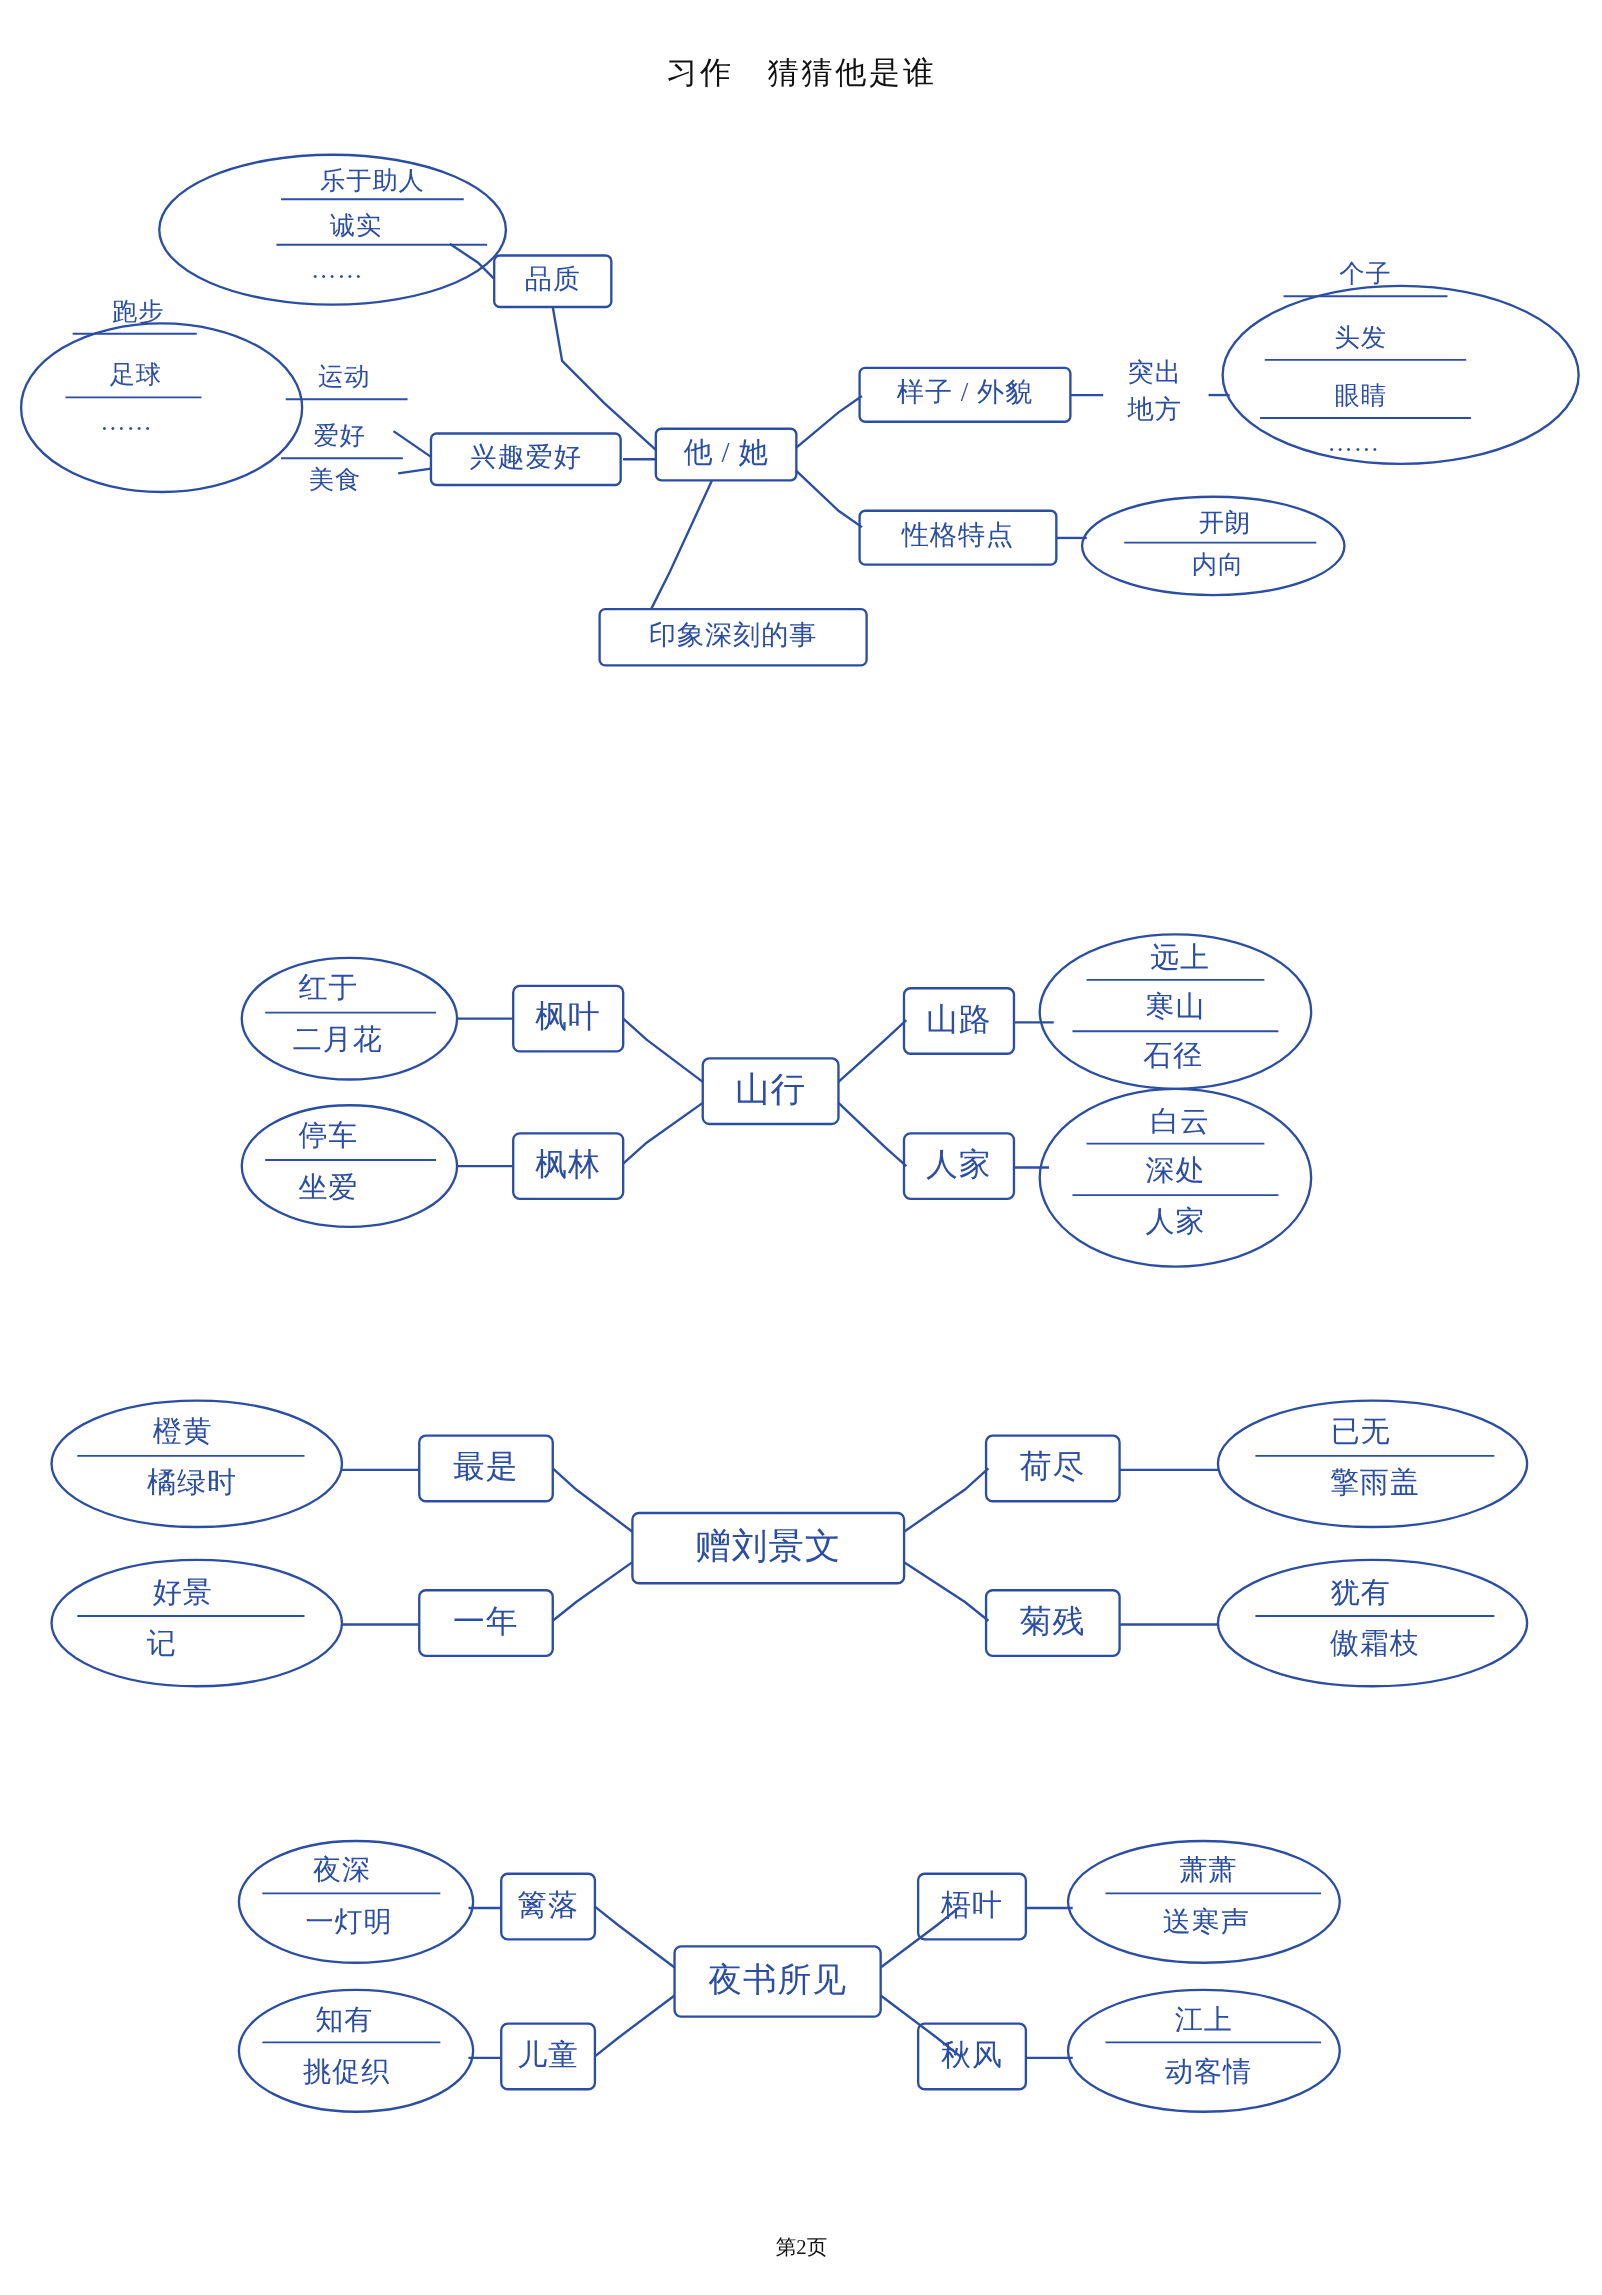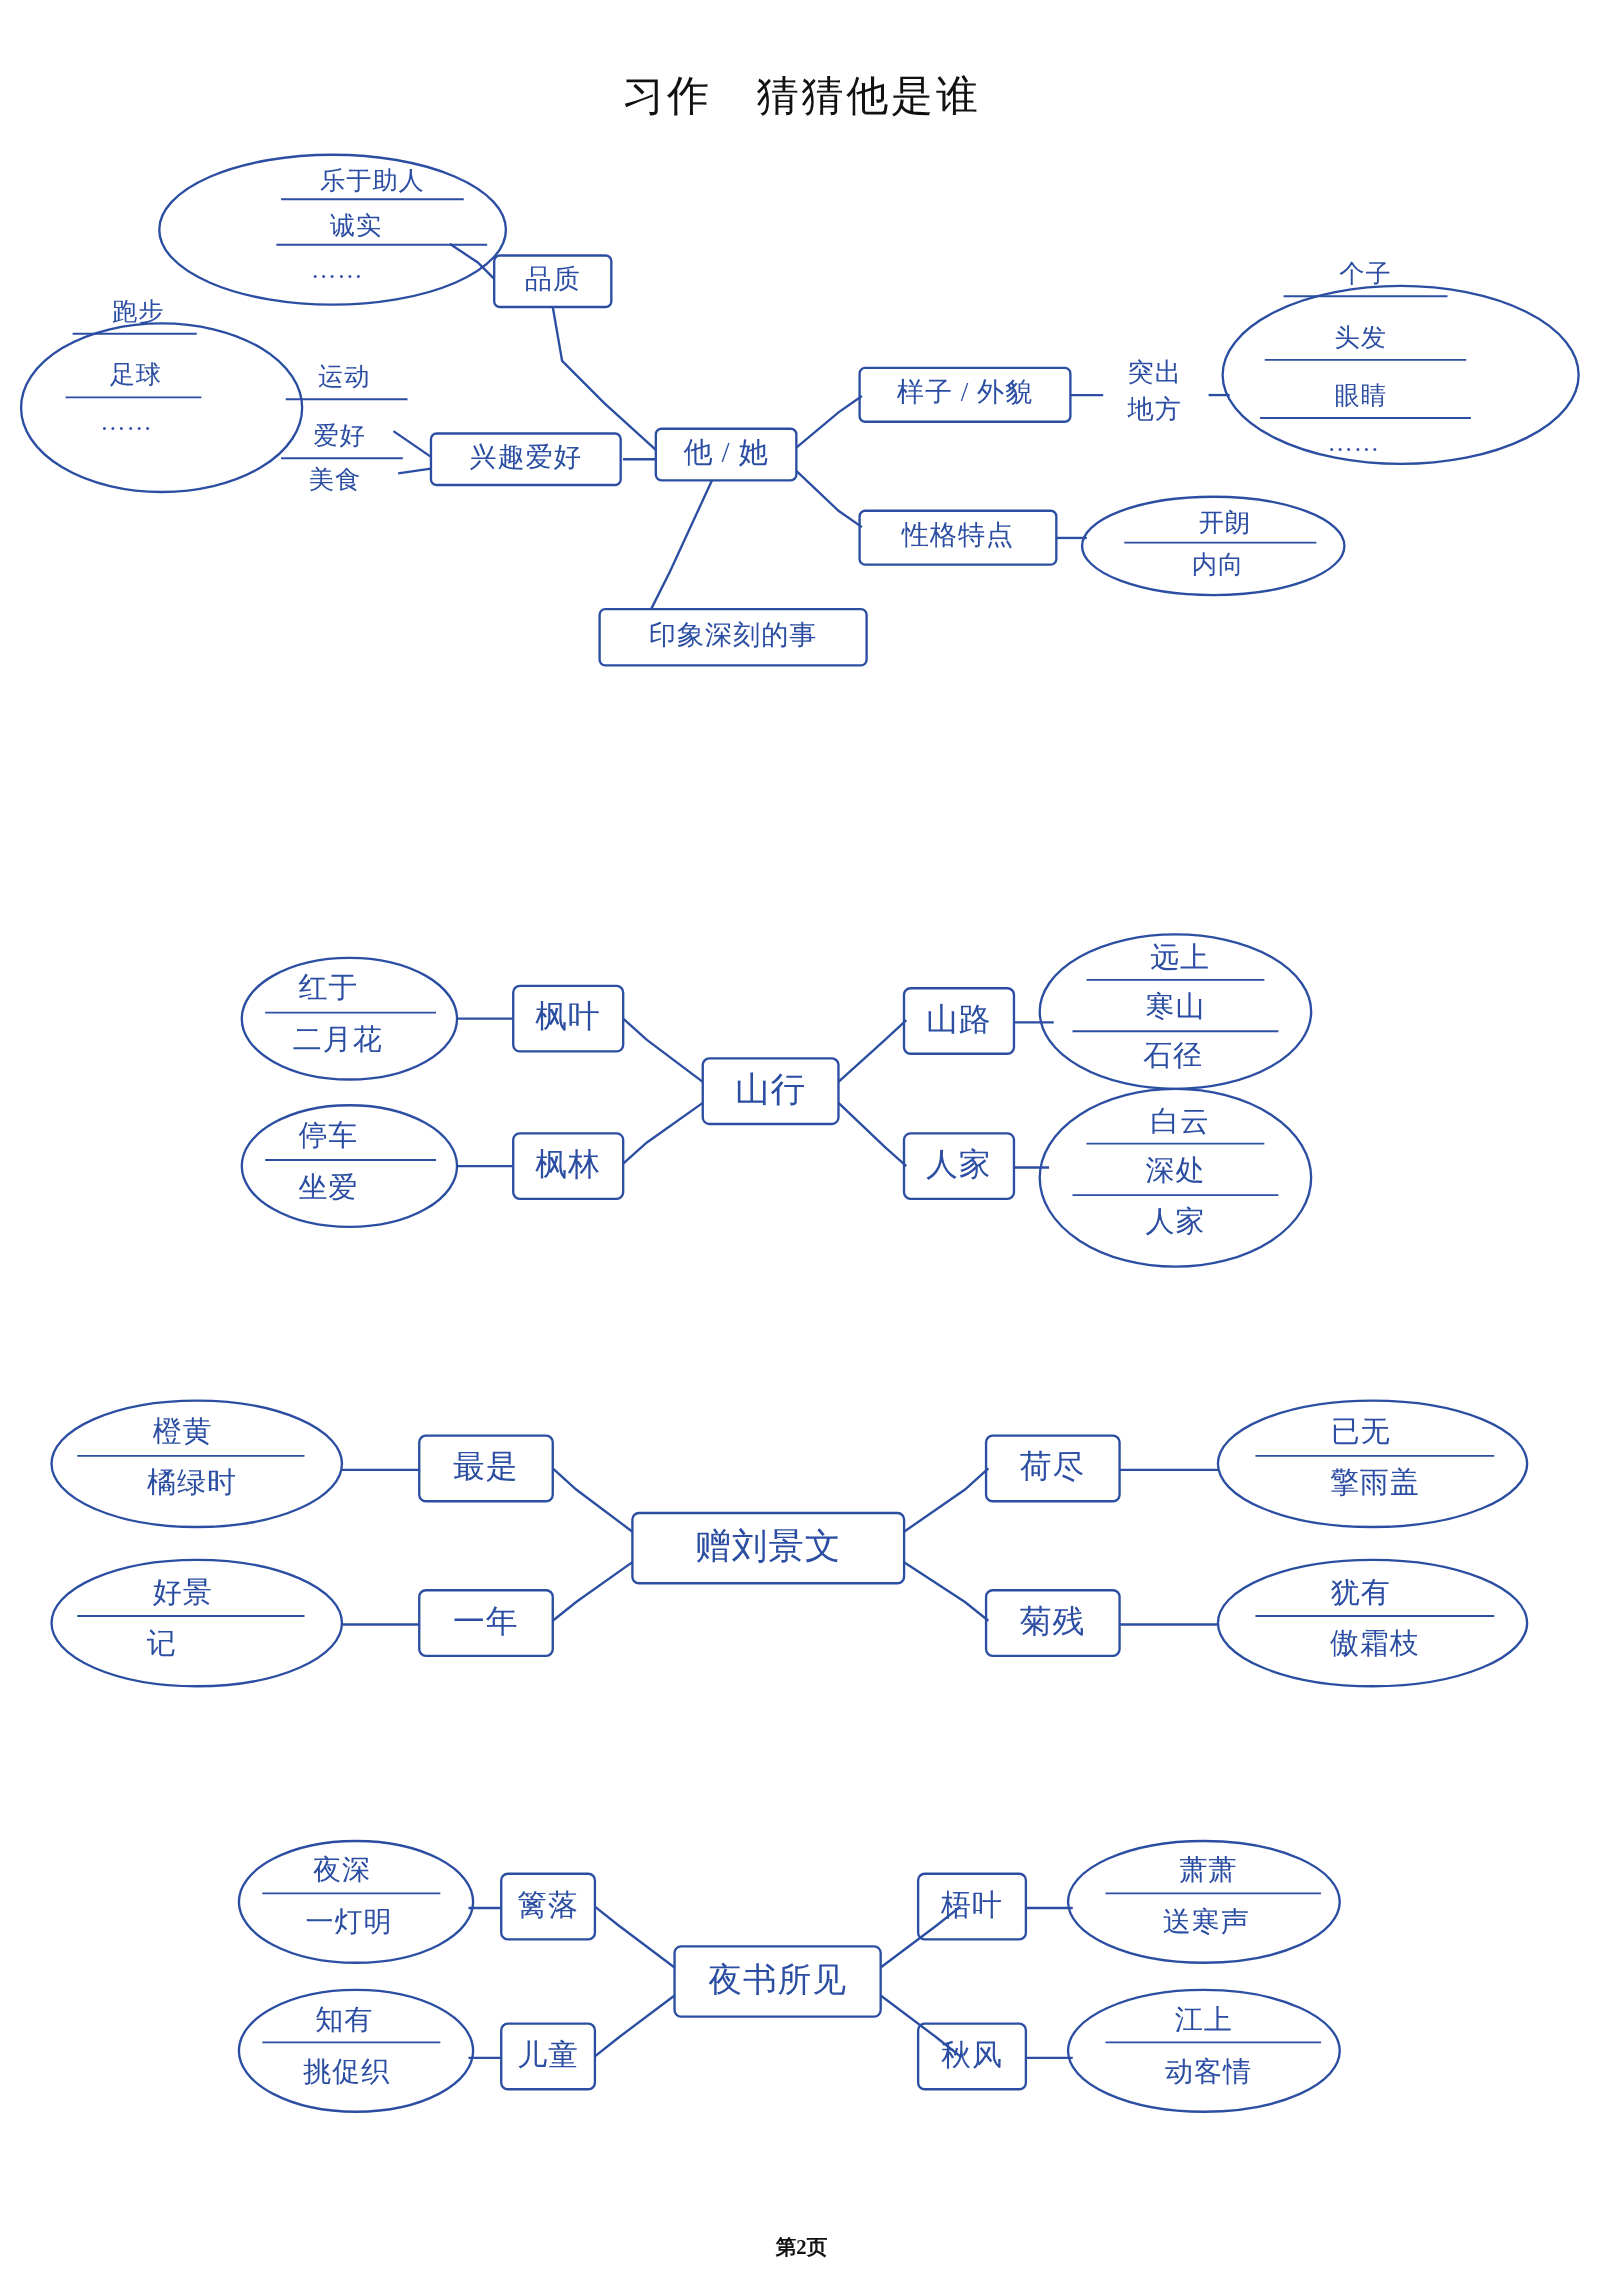--- a/index.html
+++ b/index.html
@@ -23,35 +23,34 @@
   .title {
     position: absolute;
     width: 100%;
     text-align: center;
     color: #111111;
     font-family: "Liberation Serif", serif;
     letter-spacing: 2.8px;
   }
   #doc-title {
     top: 52px;
-    font-size: 42px;
-    margin-top: 16px;
+    font-size: 31px;
   }
   #section-title {
     top: 815px;
     font-size: 29px;
   }
   #page-number {
     position: absolute;
     bottom: 34px;
     width: 100%;
     text-align: center;
     color: #111111;
     font-size: 20.6px;
-    font-weight: bold;
+    font-weight: normal;
   }
   svg.map {
     position: absolute;
     left: 0;
     top: 0;
     overflow: visible;
   }
   .node-text {
     font-family: "Liberation Serif", serif;
     fill: #2b4ea2;

